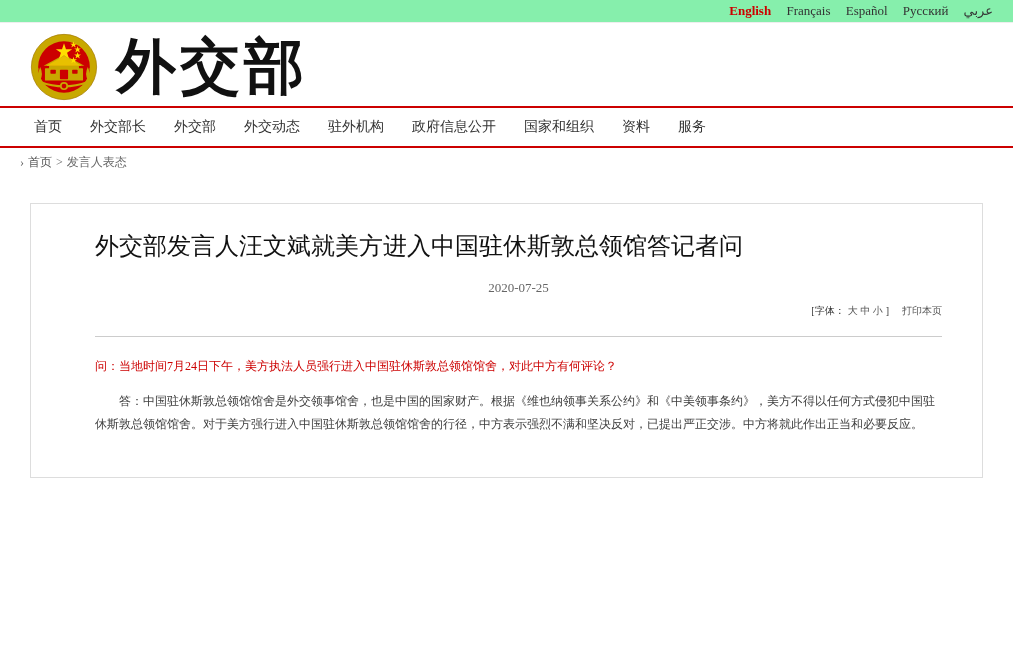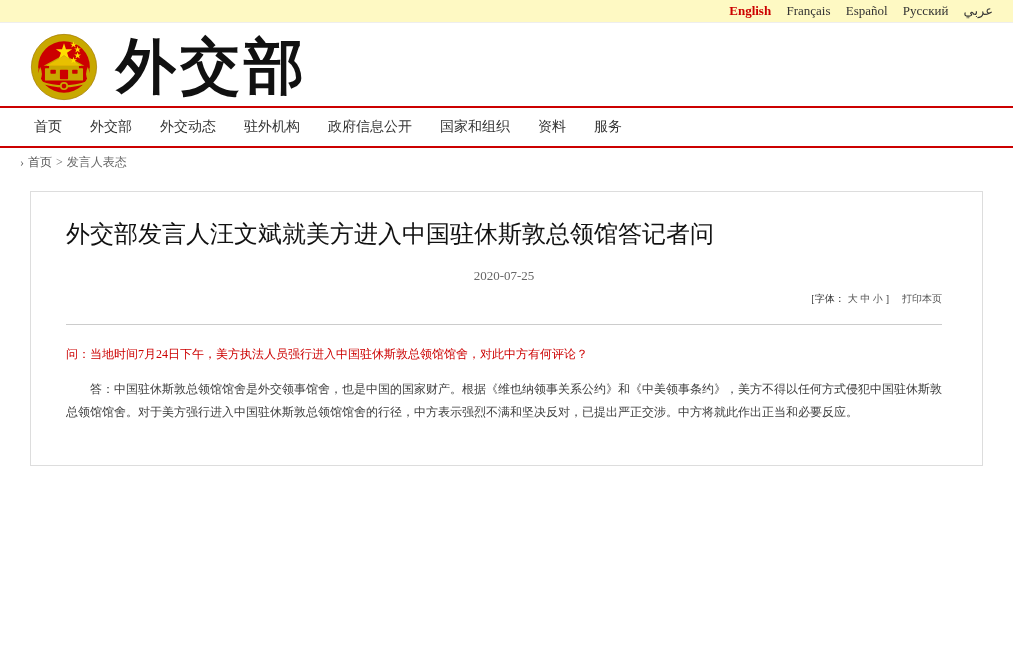--- a/index.html
+++ b/index.html
@@ -1,20 +1,20 @@
 <!DOCTYPE html>
 <html><head>
   <meta charset="utf-8">
   <style>
     * { margin: 0; padding: 0; box-sizing: border-box; }
     body { font-family: "SimSun", "宋体", serif; background: #fff; color: #333; font-size: 14px; }
 
     
     #lang-bar {
-      background: #fef9c3;
+      background: #86efac;
       text-align: right;
       padding: 3px 20px;
       border-bottom: 1px solid #eee;
       font-size: 13px;
     }
     #lang-bar a {
       color: #333;
       text-decoration: none;
       margin-left: 12px;
     }
@@ -71,22 +71,22 @@
       gap: 4px;
     }
     #breadcrumb a { color: #555; text-decoration: none; }
 
     
     #main {
       padding: 10px 30px 30px 30px;
     }
     #article {
       border: 1px solid #ddd;
-      padding: 24px 40px 30px 35px;
-      margin-top: 4px;
+      padding: 24px 40px 30px 64px;
+      margin-top: 16px;
     }
     #article-title {
       font-size: 24px;
       font-family: "SimHei", "黑体", sans-serif;
       color: #111;
       line-height: 1.5;
       margin-bottom: 16px;
     }
     #article-meta {
       text-align: center;
@@ -176,20 +176,23 @@
 
   <div id="logo-text">外交部</div>
 </div>
 
 <nav id="nav">
   <ul>
     <li>
         <a href="#">首页</a>
       </li>
     <li>
+        <a href="#">外交部长</a>
+      </li>
+    <li>
         <a href="#">外交部</a>
       </li>
     <li>
         <a href="#">外交动态</a>
       </li>
     <li>
         <a href="#">驻外机构</a>
       </li>
     <li>
         <a href="#">政府信息公开</a>

